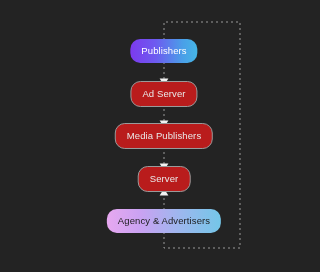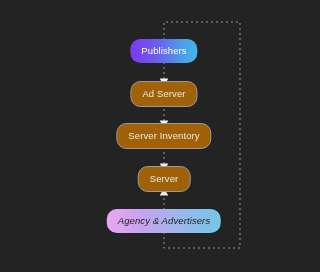--- a/index.html
+++ b/index.html
@@ -35,35 +35,34 @@
     border-radius: 10px;
     white-space: nowrap;
     box-sizing: border-box;
   }
   .node-label {
     font-size: 9.5px;
     letter-spacing: 0.1px;
     line-height: 1;
   }
   .node-plain {
-    background: #a16207;
+    background: #b91c1c;
     border: 1px solid #9a9a9a;
     align-items: center;
   }
   .node-plain .node-label {
     color: #e9e9e9;
   }
   .node-grad-publishers {
     background: linear-gradient(90deg, #7c3aed 0%, #6d5bf0 38%, #4a9fe8 78%, #45b6e6 100%);
     border: none;
   }
   .node-grad-agency {
     background: linear-gradient(90deg, #e7a8f0 0%, #c9a2f2 30%, #9fb6ee 62%, #74c6e8 100%);
     border: none;
-    font-style: italic;
   }
   .node-grad-publishers .node-label {
     color: #ffffff;
   }
   .node-grad-agency .node-label {
     color: #1c1c1c;
   }
 </style>
 </head>
 <body>
@@ -89,21 +88,21 @@
 
   <div class="node node-grad-publishers" style="left:164px; top:51px;">
     <span class="node-label">Publishers</span>
   </div>
 
   <div class="node node-plain" style="left:164px; top:94px;">
     <span class="node-label">Ad Server</span>
   </div>
 
   <div class="node node-plain" style="left:164px; top:136px;">
-    <span class="node-label">Server Inventory</span>
+    <span class="node-label">Media Publishers</span>
   </div>
 
   <div class="node node-plain" style="left:164px; top:179px;">
     <span class="node-label">Server</span>
   </div>
 
   <div class="node node-grad-agency" style="left:164px; top:221px;">
     <span class="node-label">Agency &amp; Advertisers</span>
   </div>
 

